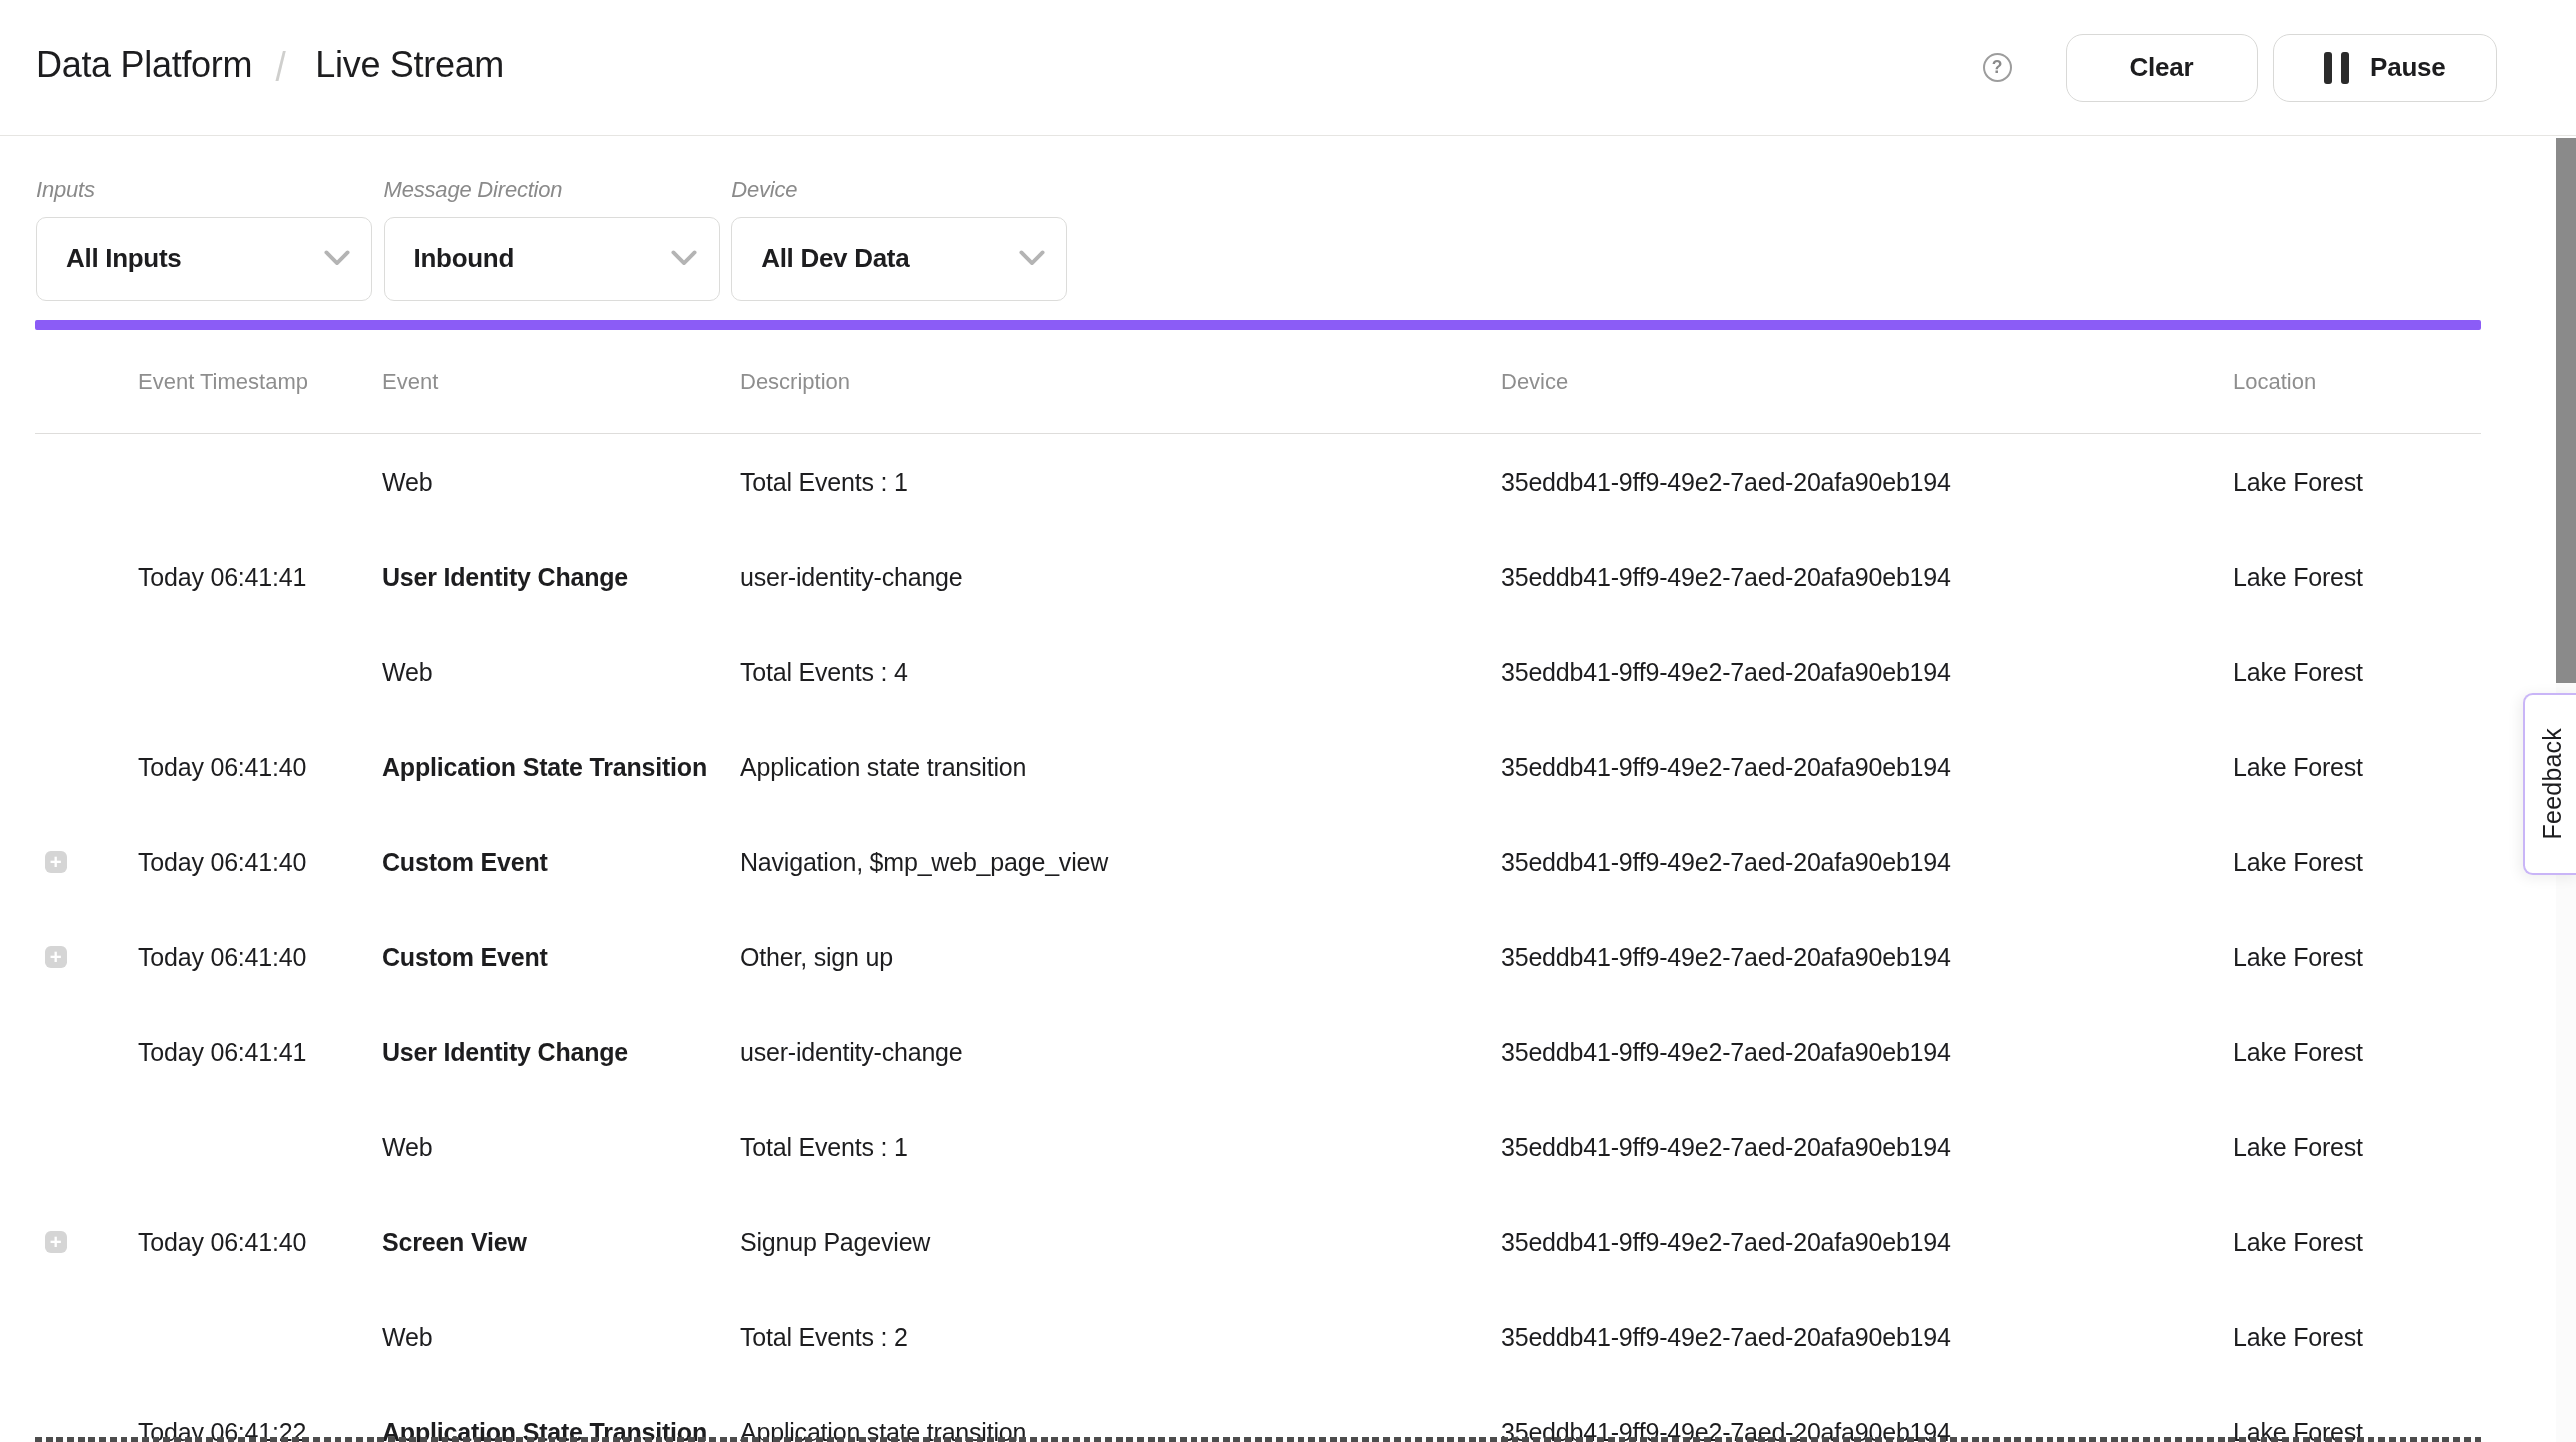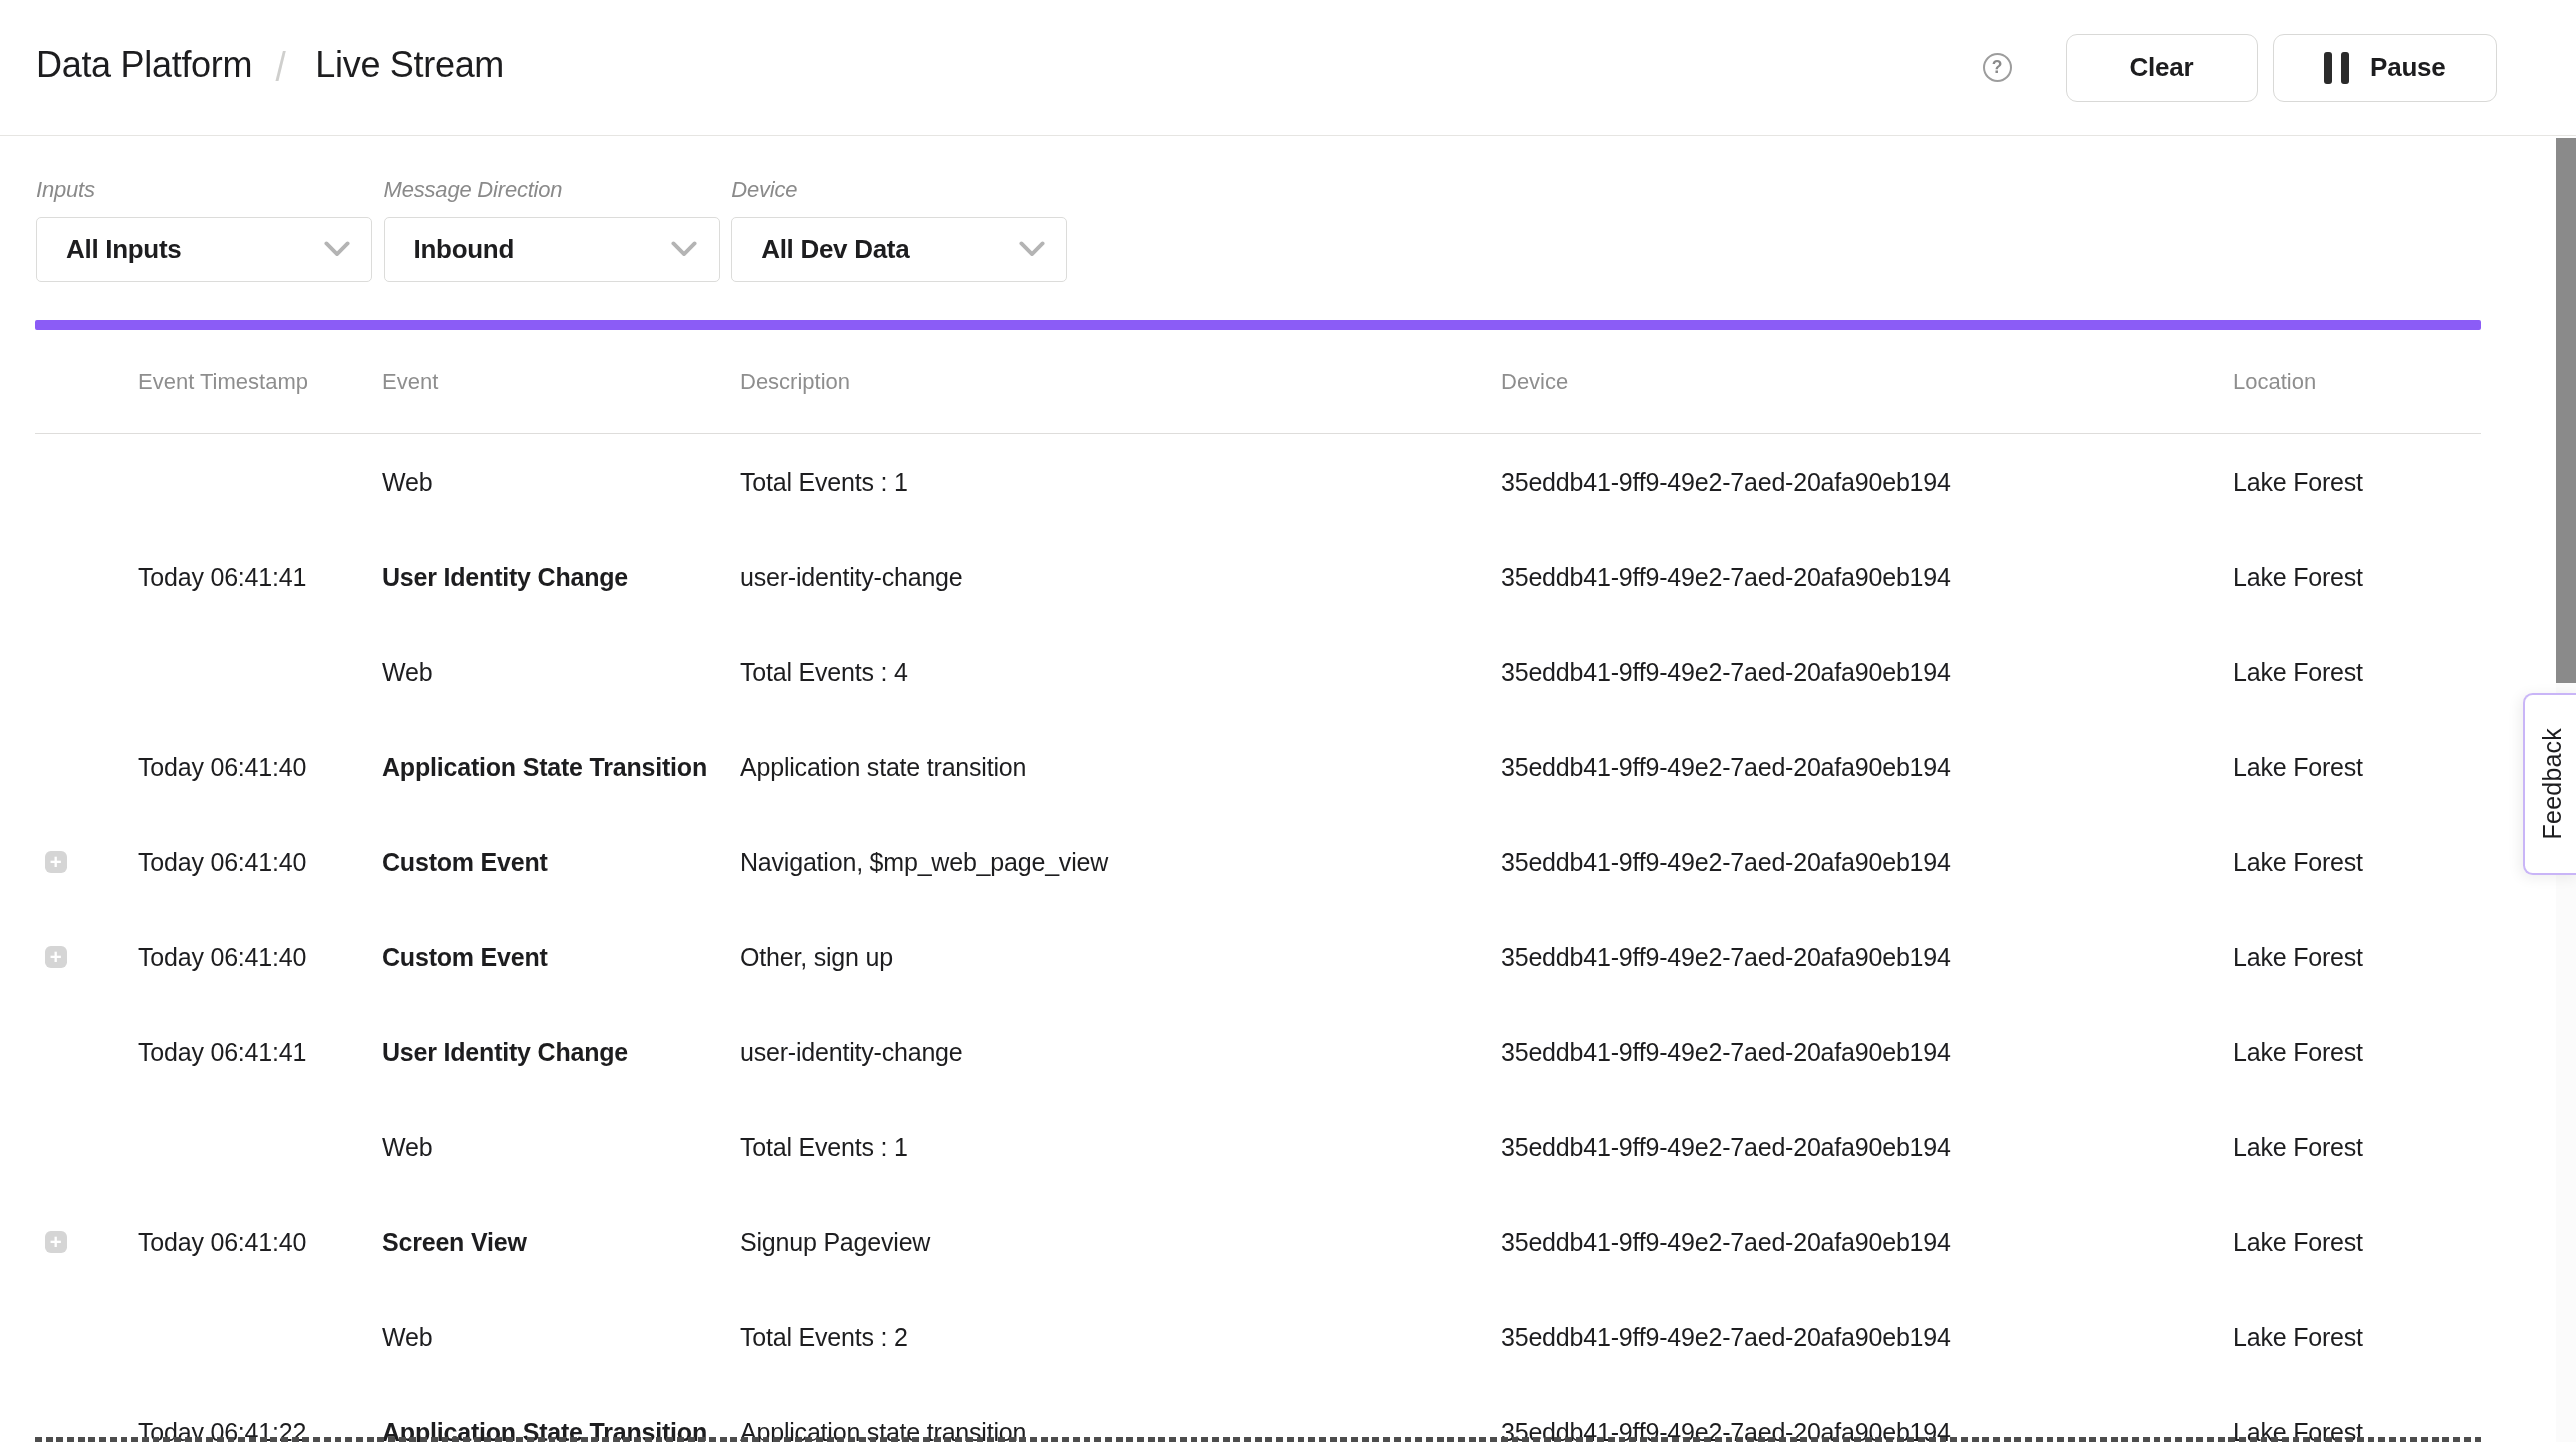--- a/index.html
+++ b/index.html
@@ -30,36 +30,36 @@
     font-size:41px;font-weight:200;color:#cfcfcd;margin:0 29px 0 23px;
     transform:scaleX(.9);
   }
   .topbar-right{display:flex;align-items:center;}
   .help-icon{
     width:29px;height:29px;border:2.9px solid #9d9d9d;border-radius:50%;
     display:flex;align-items:center;justify-content:center;
     font-size:17.5px;font-weight:700;color:#8a8a8a;margin-right:54px;cursor:pointer;
   }
   .btn{
-    height:68px;background:#fff;border:1.9px solid var(--box-border);border-radius:11px;
+    height:68px;background:#fff;border:1.9px solid var(--box-border);border-radius:17px;
     display:flex;align-items:center;justify-content:center;
     font-size:26px;font-weight:700;color:var(--ink);cursor:pointer;
     font-family:"Liberation Sans",sans-serif;letter-spacing:-0.2px;
   }
   .btn-clear{width:192px;margin-right:15.5px;}
   .btn-pause{width:224px;}
   .pause-bars{display:flex;gap:8.7px;margin-right:21.4px;}
   .pause-bars i{display:block;width:7.8px;height:32px;background:#2b2b2b;border-radius:2.9px;}
 
   
   .filters{position:absolute;top:177px;left:36px;display:flex;gap:11.6px;}
   .filter-group{width:336px;}
   .filter-label{font-size:22px;color:#8a8a8a;margin-bottom:13.6px;letter-spacing:-0.2px;font-style:italic;}
   .select-box{
-    height:65px;border:1.9px solid #dcdcda;border-radius:5px;background:#fff;
+    height:84px;border:1.9px solid #dcdcda;border-radius:10px;background:#fff;
     display:flex;align-items:center;justify-content:space-between;
     padding:0 21.4px 0 29px;cursor:pointer;
   }
   .select-value{font-size:26px;font-weight:600;color:var(--ink);letter-spacing:-0.3px;}
   .chevron{flex:0 0 auto;}
 
   
   .purple-bar{
     position:absolute;top:320px;left:35px;width:2446px;height:9.7px;
     background:var(--accent);border-radius:1.9px;

